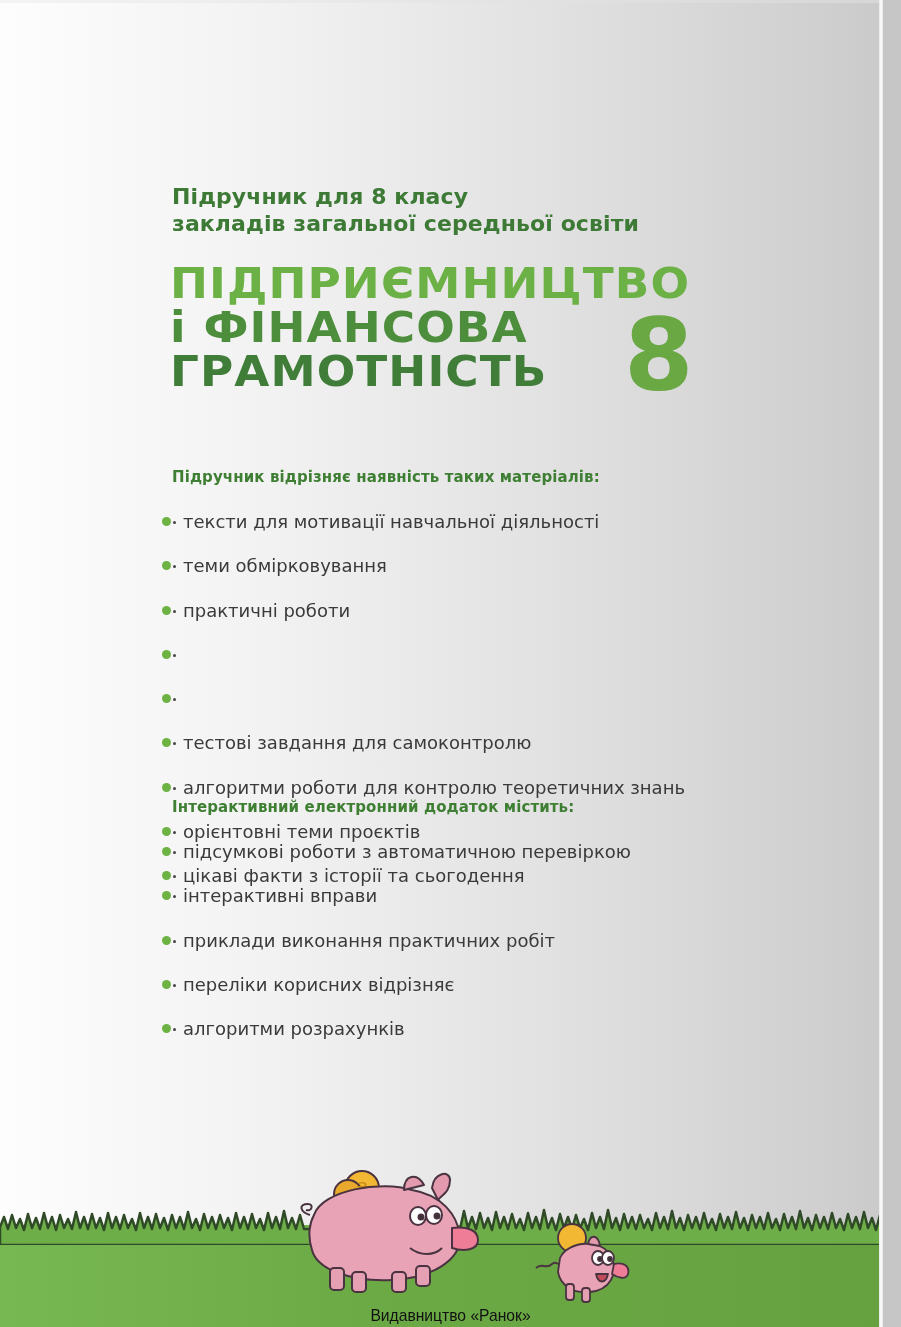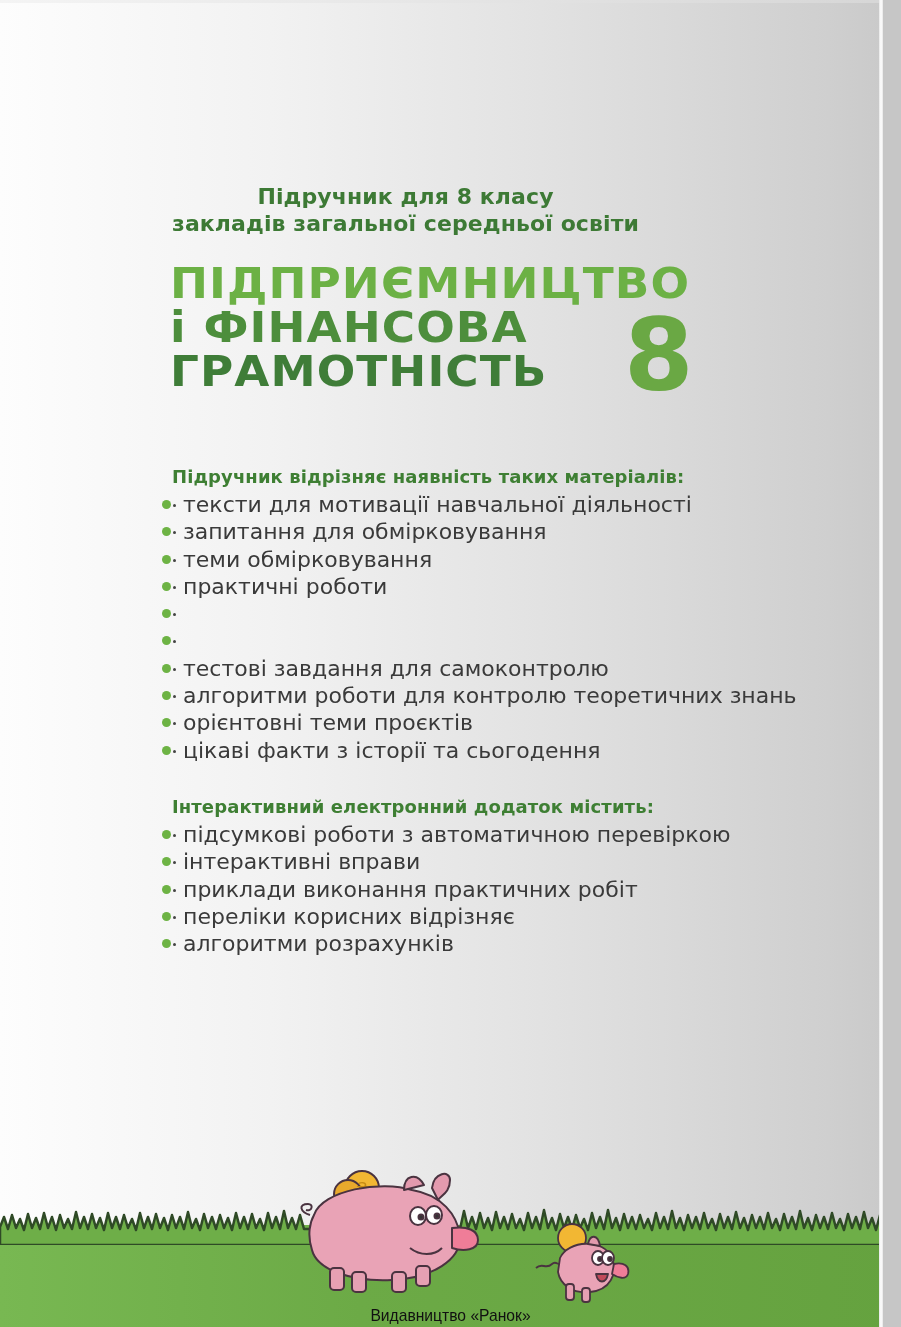--- a/index.html
+++ b/index.html
@@ -7,34 +7,34 @@
       font-family: "DejaVu Sans", sans-serif; }
     .cover { position: absolute; left: 0; top: 0; width: 901px; height: 1327px;
       background: linear-gradient(90deg, #fdfdfd 0%, #f2f2f2 30%, #e2e2e2 60%, #cfcfcf 92%, #c8c8c8 100%);
       overflow: hidden; }
     .topline { position: absolute; left: 0; top: 0; width: 100%; height: 3px; background: linear-gradient(90deg,#f4f4f4,#d6d6d6); }
     .spine-line { position: absolute; left: 879px; top: 0; width: 4px; height: 1327px;
       background: linear-gradient(90deg,#e6e6e6,#ffffff,#e6e6e6); z-index: 5; }
     .spine-right { position: absolute; left: 883px; top: 0; width: 18px; height: 1327px; background: #c6c6c6; z-index: 4; }
 
     .subtitle { position: absolute; left: 172px; top: 183px; color: #3d7a35;
-      font-size: 22px; font-weight: bold; line-height: 27px; letter-spacing: 0.1px; text-align: center; }
+      font-size: 22px; font-weight: bold; line-height: 27px; letter-spacing: 0.1px; }
     .title { position: absolute; left: 170px; top: 262px; font-family: "DejaVu Sans", sans-serif;
       font-weight: bold; font-size: 42px; line-height: 44px; letter-spacing: 1px; transform: scaleX(1.08); transform-origin: left top; }
     .title .l1 { color: #6cb145; }
     .title .l2 { color: #4d8e3c; }
     .title .l3 { color: #3f7d38; }
     .grade { position: absolute; left: 624px; top: 306px; color: #6aa844; font-weight: bold;
       font-size: 100px; line-height: 100px; }
 
     .section-head { position: absolute; left: 172px; color: #3e7f33; font-weight: bold;
-      font-size: 18px; line-height: 24px; letter-spacing: 0.1px; }
+      font-size: 15px; line-height: 24px; letter-spacing: 0.1px; }
     .list { position: absolute; left: 162px; margin: 0; padding: 0; list-style: none; }
-    .list li { position: relative; height: 27.3px; line-height: 27px; font-size: 22px; color: #3a3a3a;
-      padding-left: 21px; white-space: nowrap; }
+    .list li { position: relative; height: 27.3px; line-height: 27px; font-size: 18px; color: #3a3a3a;
+      padding-left: 21px; white-space: nowrap; margin-top: 17px; }
     .bullet { position: absolute; left: 0; top: 9px; width: 9px; height: 9px; border-radius: 50%; background: #6db344; }
     .dot { position: absolute; left: 11px; top: 13px; width: 3px; height: 3px; border-radius: 50%; background: #444; }
 
     .ground { position: absolute; left: 0; top: 1225px; width: 901px; height: 102px;
       background: linear-gradient(90deg, #78b852 0%, #6caa46 40%, #65a23f 100%); }
     .grass { position: absolute; left: 0; top: 1195px; width: 901px; height: 50px; }
     .pig { position: absolute; }
     .publisher { position: absolute; left: 0; width: 901px; top: 1306px; text-align: center;
       font-family: "Liberation Sans", sans-serif; font-size: 17px; color: #111; transform: scaleX(0.92); }
   </style>
@@ -52,21 +52,20 @@
   <div class="title">
     <div class="l1">ПІДПРИЄМНИЦТВО</div>
     <div class="l2">і ФІНАНСОВА</div>
     <div class="l3">ГРАМОТНІСТЬ</div>
   </div>
   <div class="grade">8</div>
 
   <div class="section-head" style="top:465px">Підручник відрізняє наявність таких матеріалів:</div>
   <ul class="list" style="top:491px">
     <li><span class="bullet"></span><span class="dot"></span><span>тексти для мотивації навчальної діяльності</span></li>
-    <li><span class="bullet"></span><span class="dot"></span><span>запитання для обмірковування</span></li>
     <li><span class="bullet"></span><span class="dot"></span><span>теми обмірковування</span></li>
     <li><span class="bullet"></span><span class="dot"></span><span>практичні роботи</span></li>
     <li><span class="bullet"></span><span class="dot"></span></li>
     <li><span class="bullet"></span><span class="dot"></span></li>
     <li><span class="bullet"></span><span class="dot"></span><span>тестові завдання для самоконтролю</span></li>
     <li><span class="bullet"></span><span class="dot"></span><span>алгоритми роботи для контролю теоретичних знань</span></li>
     <li><span class="bullet"></span><span class="dot"></span><span>орієнтовні теми проєктів</span></li>
     <li><span class="bullet"></span><span class="dot"></span><span>цікаві факти з історії та сьогодення</span></li>
   </ul>
 

